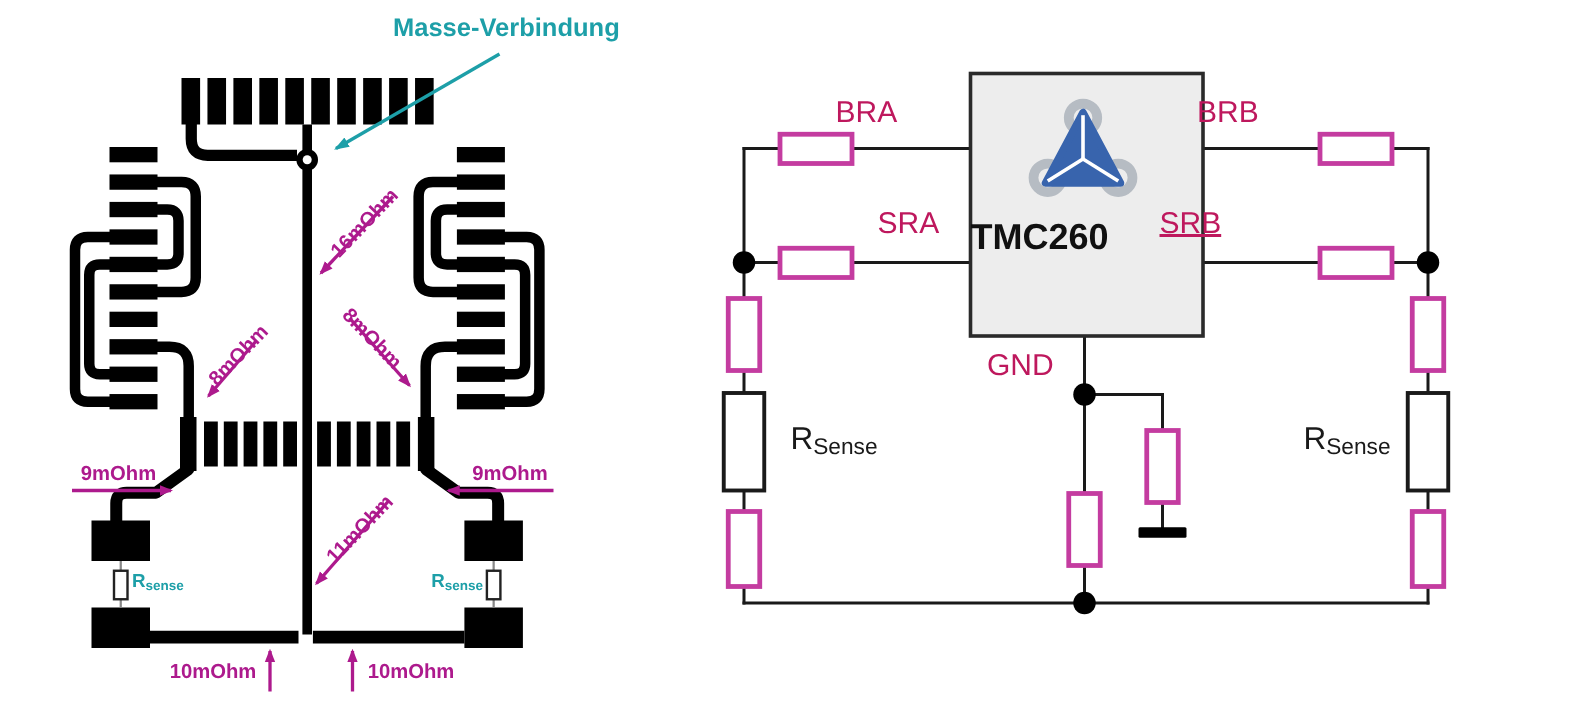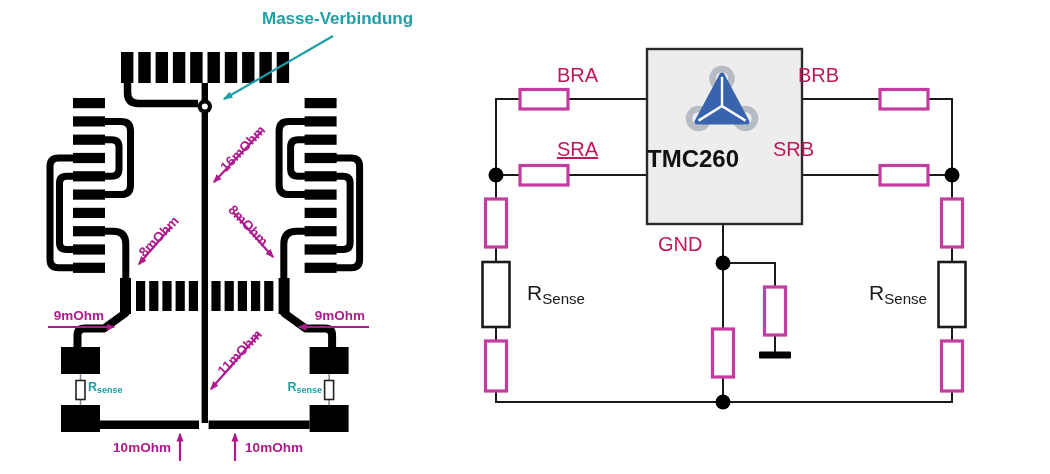--- a/index.html
+++ b/index.html
@@ -22,23 +22,23 @@
   
   .teal{color:#1d9fa8;font-weight:bold;}
   .l-masse{left:262px;top:10px;font-size:17px;}
   .rsense-pcb{font-size:12.5px;}
   .l-rsl{left:88px;top:381px;}
   .l-rsr{left:282px;top:381px;width:40px;text-align:right;}
   sub{font-size:0.72em;vertical-align:-0.25em;}
   
   .schlbl{color:#be185d;font-size:20px;}
   .l-bra{left:557px;top:65px;}
-  .l-sra{left:557px;top:139px;text-decoration:underline;}
+  .l-sra{left:585px;top:139px;}
   .l-brb{left:798px;top:65px;}
-  .l-srb{left:773px;top:139px;}
+  .l-srb{left:773px;top:139px;text-decoration:underline;}
   .l-gnd{left:658px;top:234px;text-align:center;}
   .l-chip{left:647px;top:147px;width:155px;text-align:left;font-size:24px;font-weight:bold;color:#111;}
   .rsense-sch{font-size:21px;color:#1a1a1a;}
   .l-rssl{left:527px;top:282px;}
   .l-rssr{left:869px;top:282px;}
 </style>
 </head>
 <body>
 
 <div id="stage">

